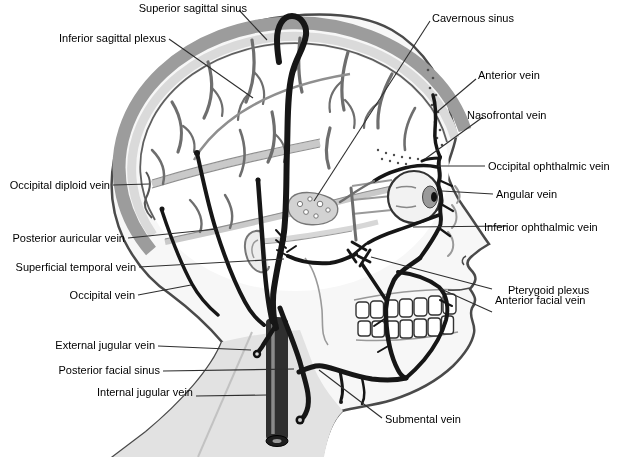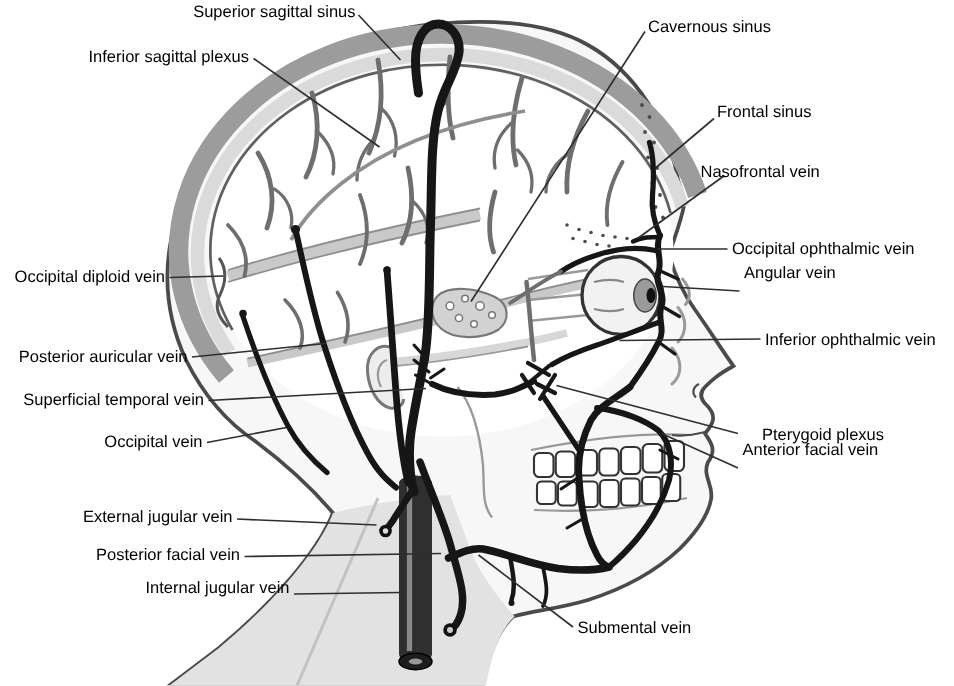--- a/index.html
+++ b/index.html
@@ -255,32 +255,32 @@
     <path d="M 483,117 L 425,159"></path>
     <path d="M 485,166 L 438,166"></path>
     <path d="M 493,194 L 442,191"></path>
     <path d="M 507,226 L 413,227"></path>
     <path d="M 492,289 L 371,257"></path>
     <path d="M 492,312 L 441,289"></path>
     <path d="M 382,418 L 319,370"></path>
   </g>
 </svg>
 
-<div class="lbl" style="right:399px;top:2px">Superior sagittal sinus</div>
+<div class="lbl" style="right:389px;top:2px">Superior sagittal sinus</div>
 <div class="lbl" style="right:470px;top:32px">Inferior sagittal plexus</div>
 <div class="lbl" style="right:511px;top:232px">Posterior auricular vein</div>
 <div class="lbl" style="right:526px;top:179px">Occipital diploid vein</div>
 <div class="lbl" style="right:500px;top:261px">Superficial temporal vein</div>
 <div class="lbl" style="right:501px;top:289px">Occipital vein</div>
 <div class="lbl" style="right:481px;top:339px">External jugular vein</div>
-<div class="lbl" style="right:476px;top:364px">Posterior facial vein</div>
+<div class="lbl" style="right:476px;top:364px">Posterior facial sinus</div>
 <div class="lbl" style="right:443px;top:386px">Internal jugular vein</div>
 <div class="lbl" style="left:432px;top:12px">Cavernous sinus</div>
-<div class="lbl" style="left:478px;top:69px">Frontal sinus</div>
+<div class="lbl" style="left:478px;top:69px">Anterior vein</div>
 <div class="lbl" style="left:467px;top:109px">Nasofrontal vein</div>
 <div class="lbl" style="left:488px;top:160px">Occipital ophthalmic vein</div>
-<div class="lbl" style="left:496px;top:176px">Angular vein</div>
-<div class="lbl" style="left:510px;top:221px">Inferior ophthalmic vein</div>
+<div class="lbl" style="left:496px;top:188px">Angular vein</div>
+<div class="lbl" style="left:484px;top:221px">Inferior ophthalmic vein</div>
 <div class="lbl" style="left:508px;top:284px">Pterygoid plexus</div>
 <div class="lbl" style="left:495px;top:294px">Anterior facial vein</div>
 <div class="lbl" style="left:385px;top:413px">Submental vein</div>
 
 </div>
 
 </body></html>

